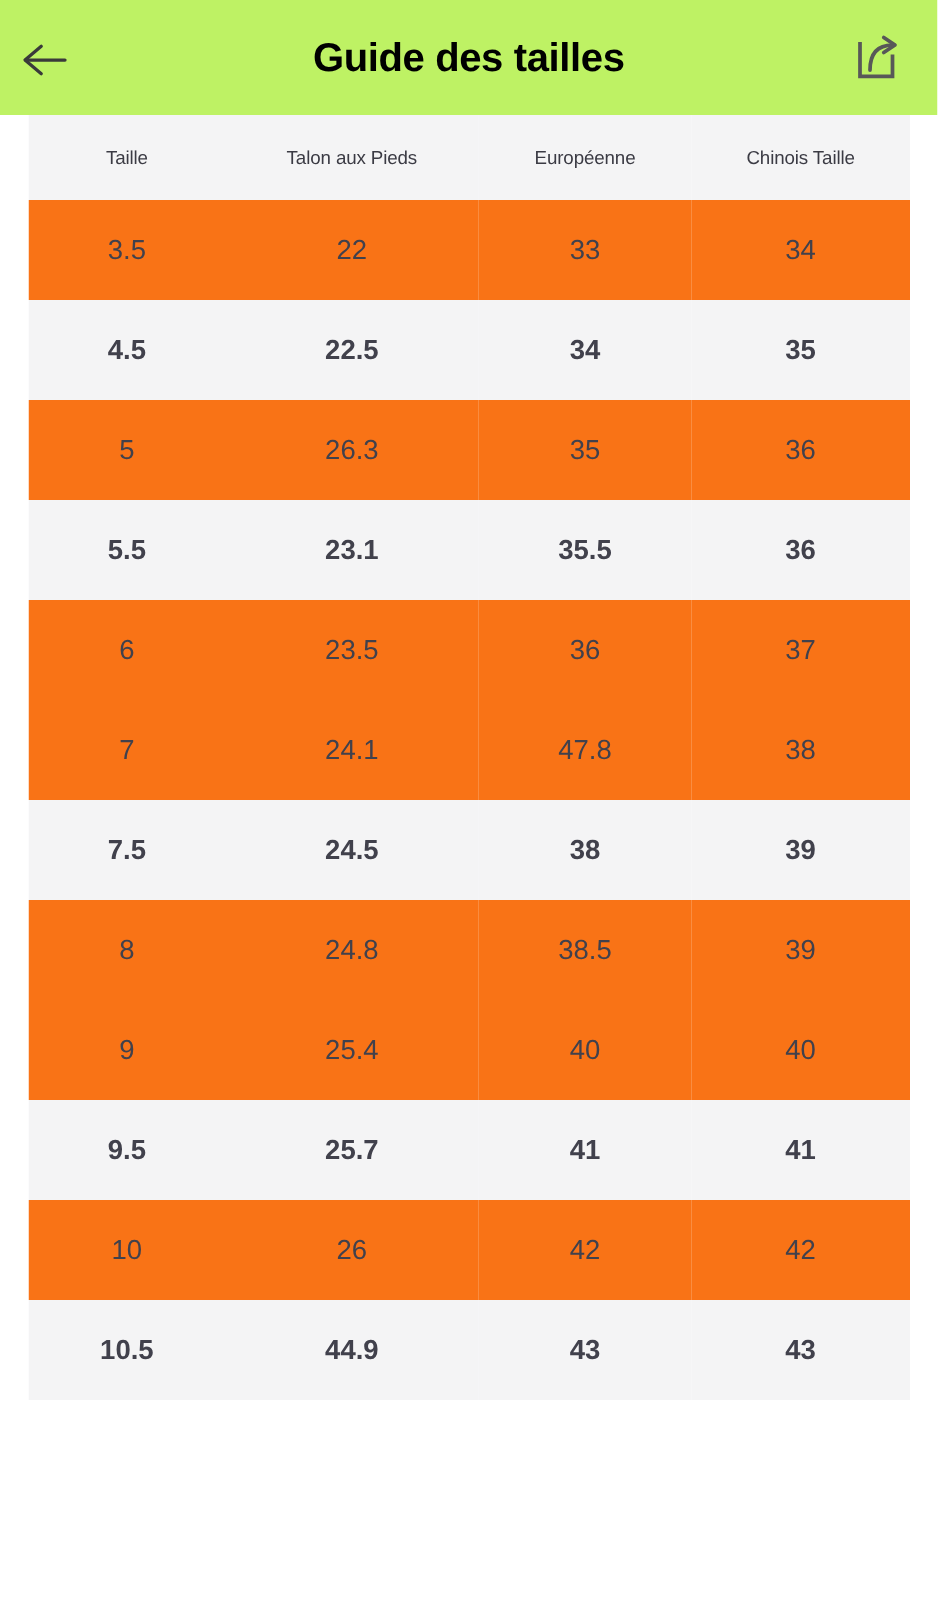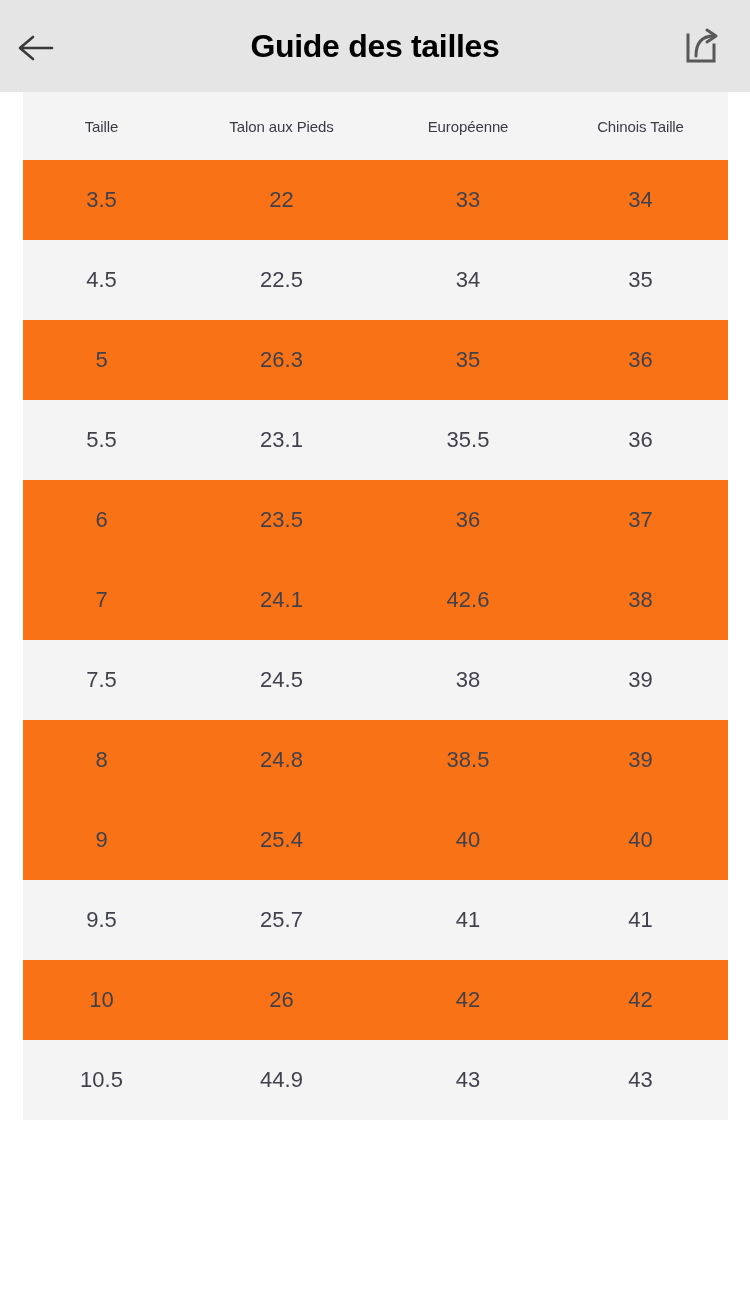--- a/index.html
+++ b/index.html
@@ -14,21 +14,21 @@
     font-family: "Liberation Sans", "DejaVu Sans", sans-serif;
     overflow: hidden;
     position: relative;
     -webkit-font-smoothing: antialiased;
   }
 
   
   .navbar {
     position: relative;
     height: 92px;
-    background: #e5e5e5;
+    background: #bef264;
     display: flex;
     align-items: center;
     justify-content: flex-end;
   }
   .nav-back {
     position: absolute;
     left: 8px;
     top: 20px;
     width: 56px;
     height: 56px;
@@ -86,21 +86,21 @@
   .size-table tbody td {
     height: 80px;
     font-size: 22px;
     font-weight: normal;
     color: #41414c;
     text-align: center;
     padding: 0;
     vertical-align: middle;
   }
   .size-table tbody tr.odd  td { background: #f97316; }
-  .size-table tbody tr.even td { background: #f4f4f5; }
+  .size-table tbody tr.even td { background: #f4f4f5; font-weight: bold; }
 </style>
 </head>
 <body>
 
 <div class="navbar">
 
   <div class="nav-back">
     <svg width="40" height="30" viewBox="0 0 40 30">
       <path d="M17 4 L4 15 L17 26" fill="none" stroke="#3a3a3a" stroke-width="2.6" stroke-linecap="round" stroke-linejoin="round"></path>
       <line x1="4.5" y1="15" x2="36" y2="15" stroke="#3a3a3a" stroke-width="2.6" stroke-linecap="round"></line>
@@ -162,21 +162,21 @@
         </tr>
         <tr class="odd">
           <td>6</td>
           <td>23.5</td>
           <td>36</td>
           <td>37</td>
         </tr>
         <tr class="odd">
           <td>7</td>
           <td>24.1</td>
-          <td>42.6</td>
+          <td>47.8</td>
           <td>38</td>
         </tr>
         <tr class="even">
           <td>7.5</td>
           <td>24.5</td>
           <td>38</td>
           <td>39</td>
         </tr>
         <tr class="odd">
           <td>8</td>

